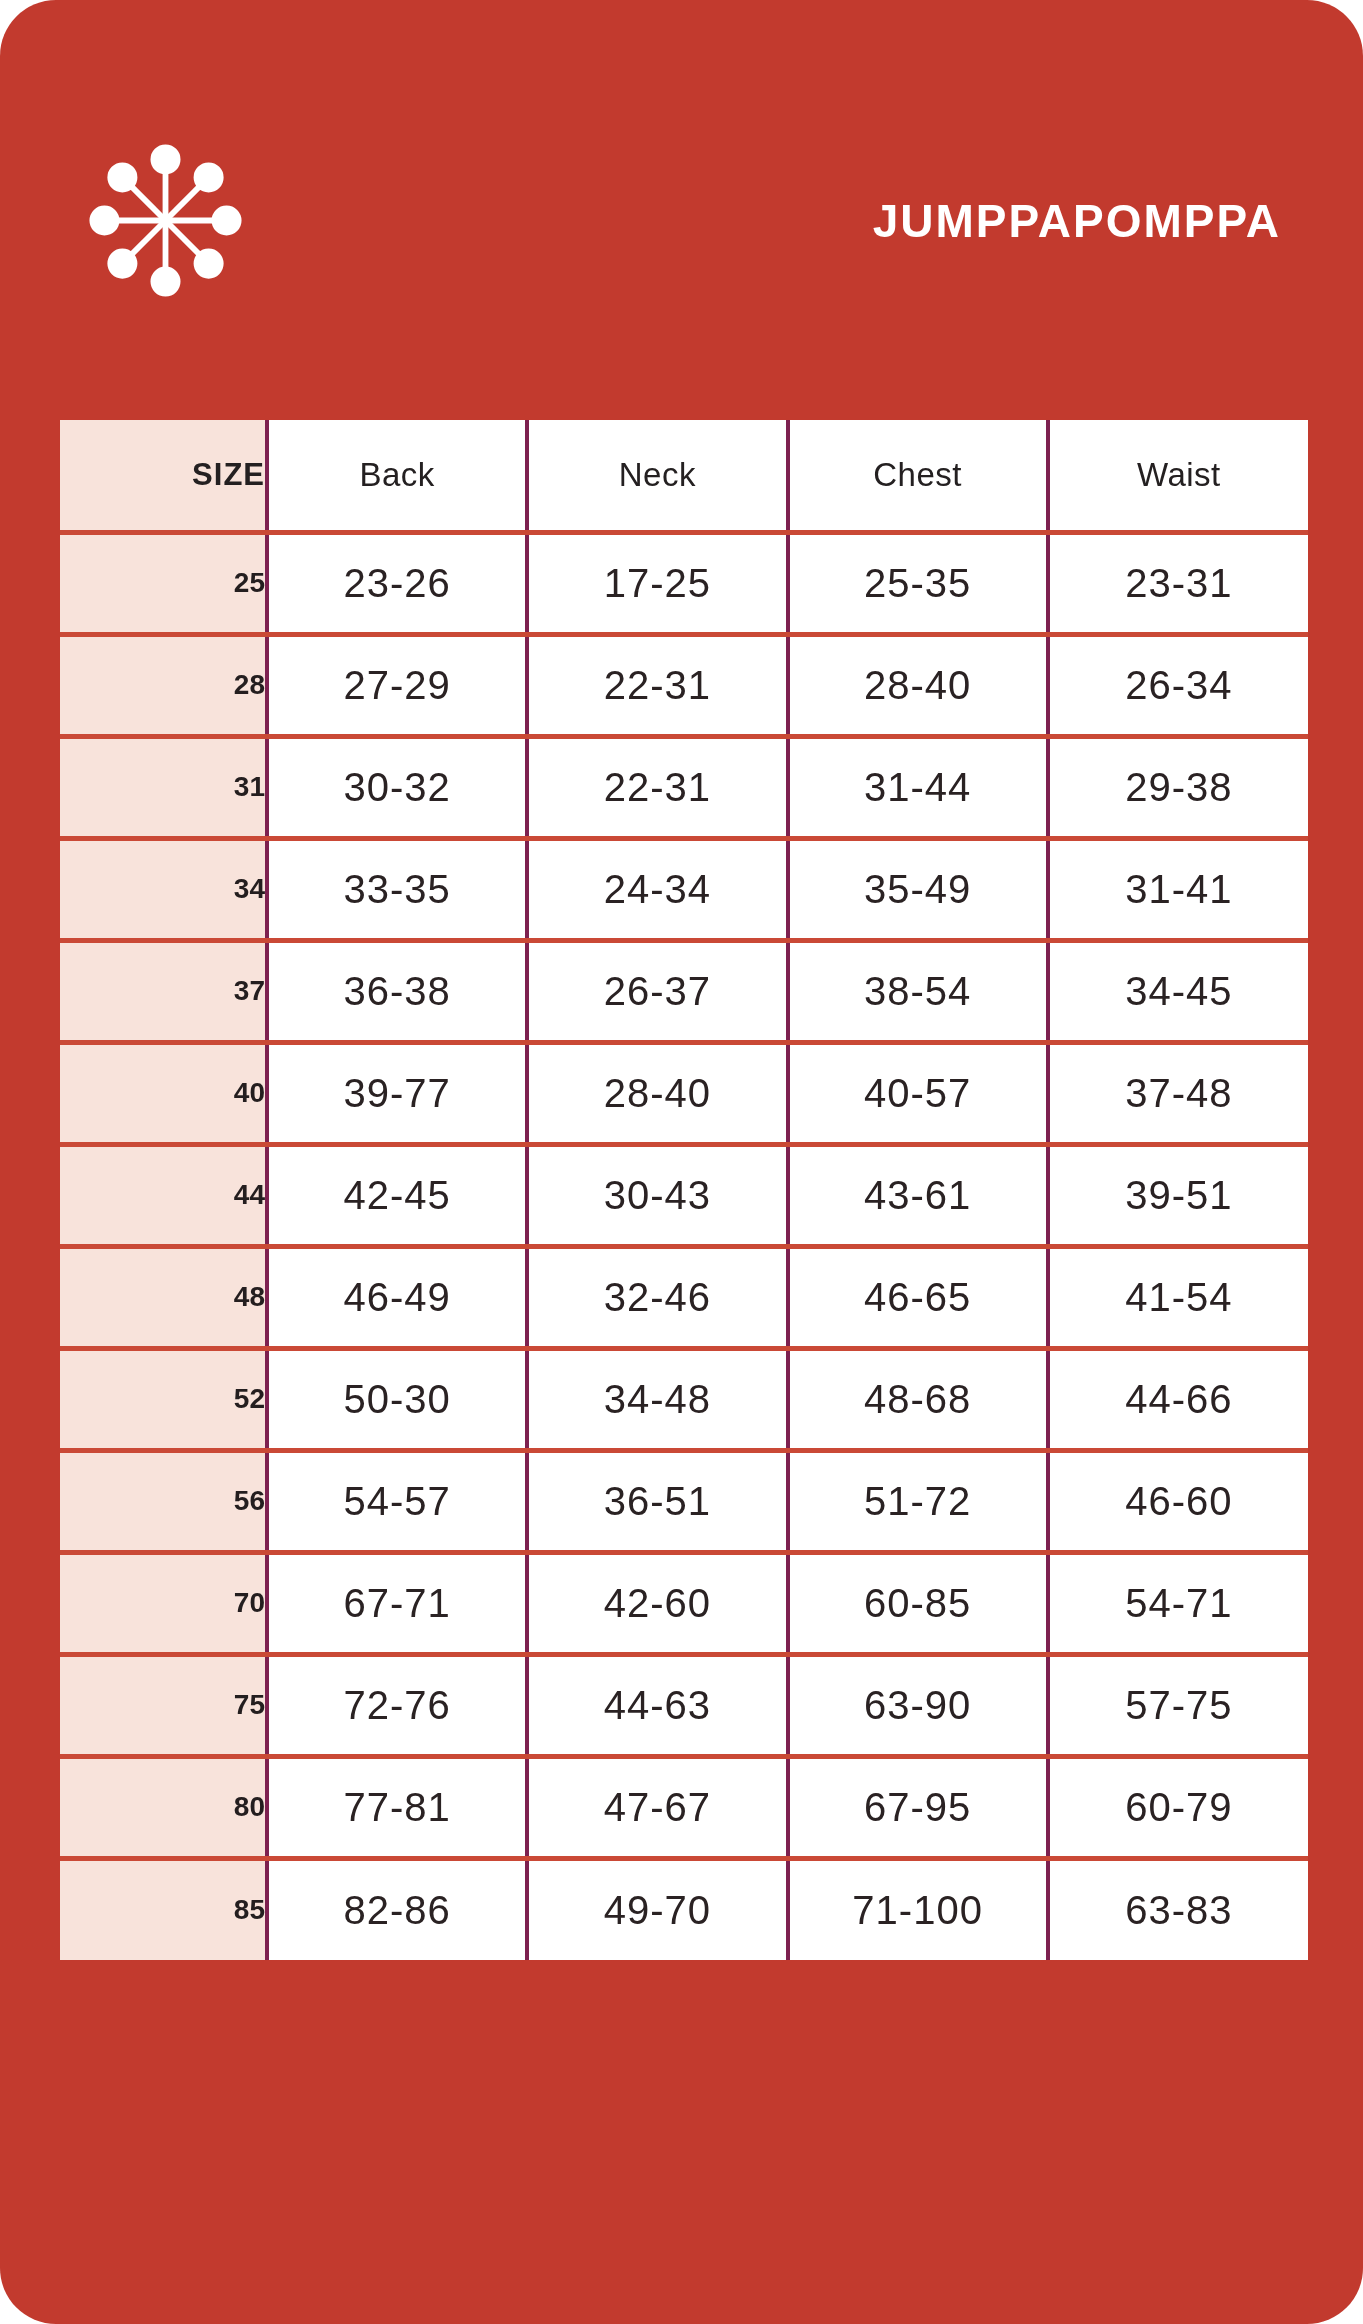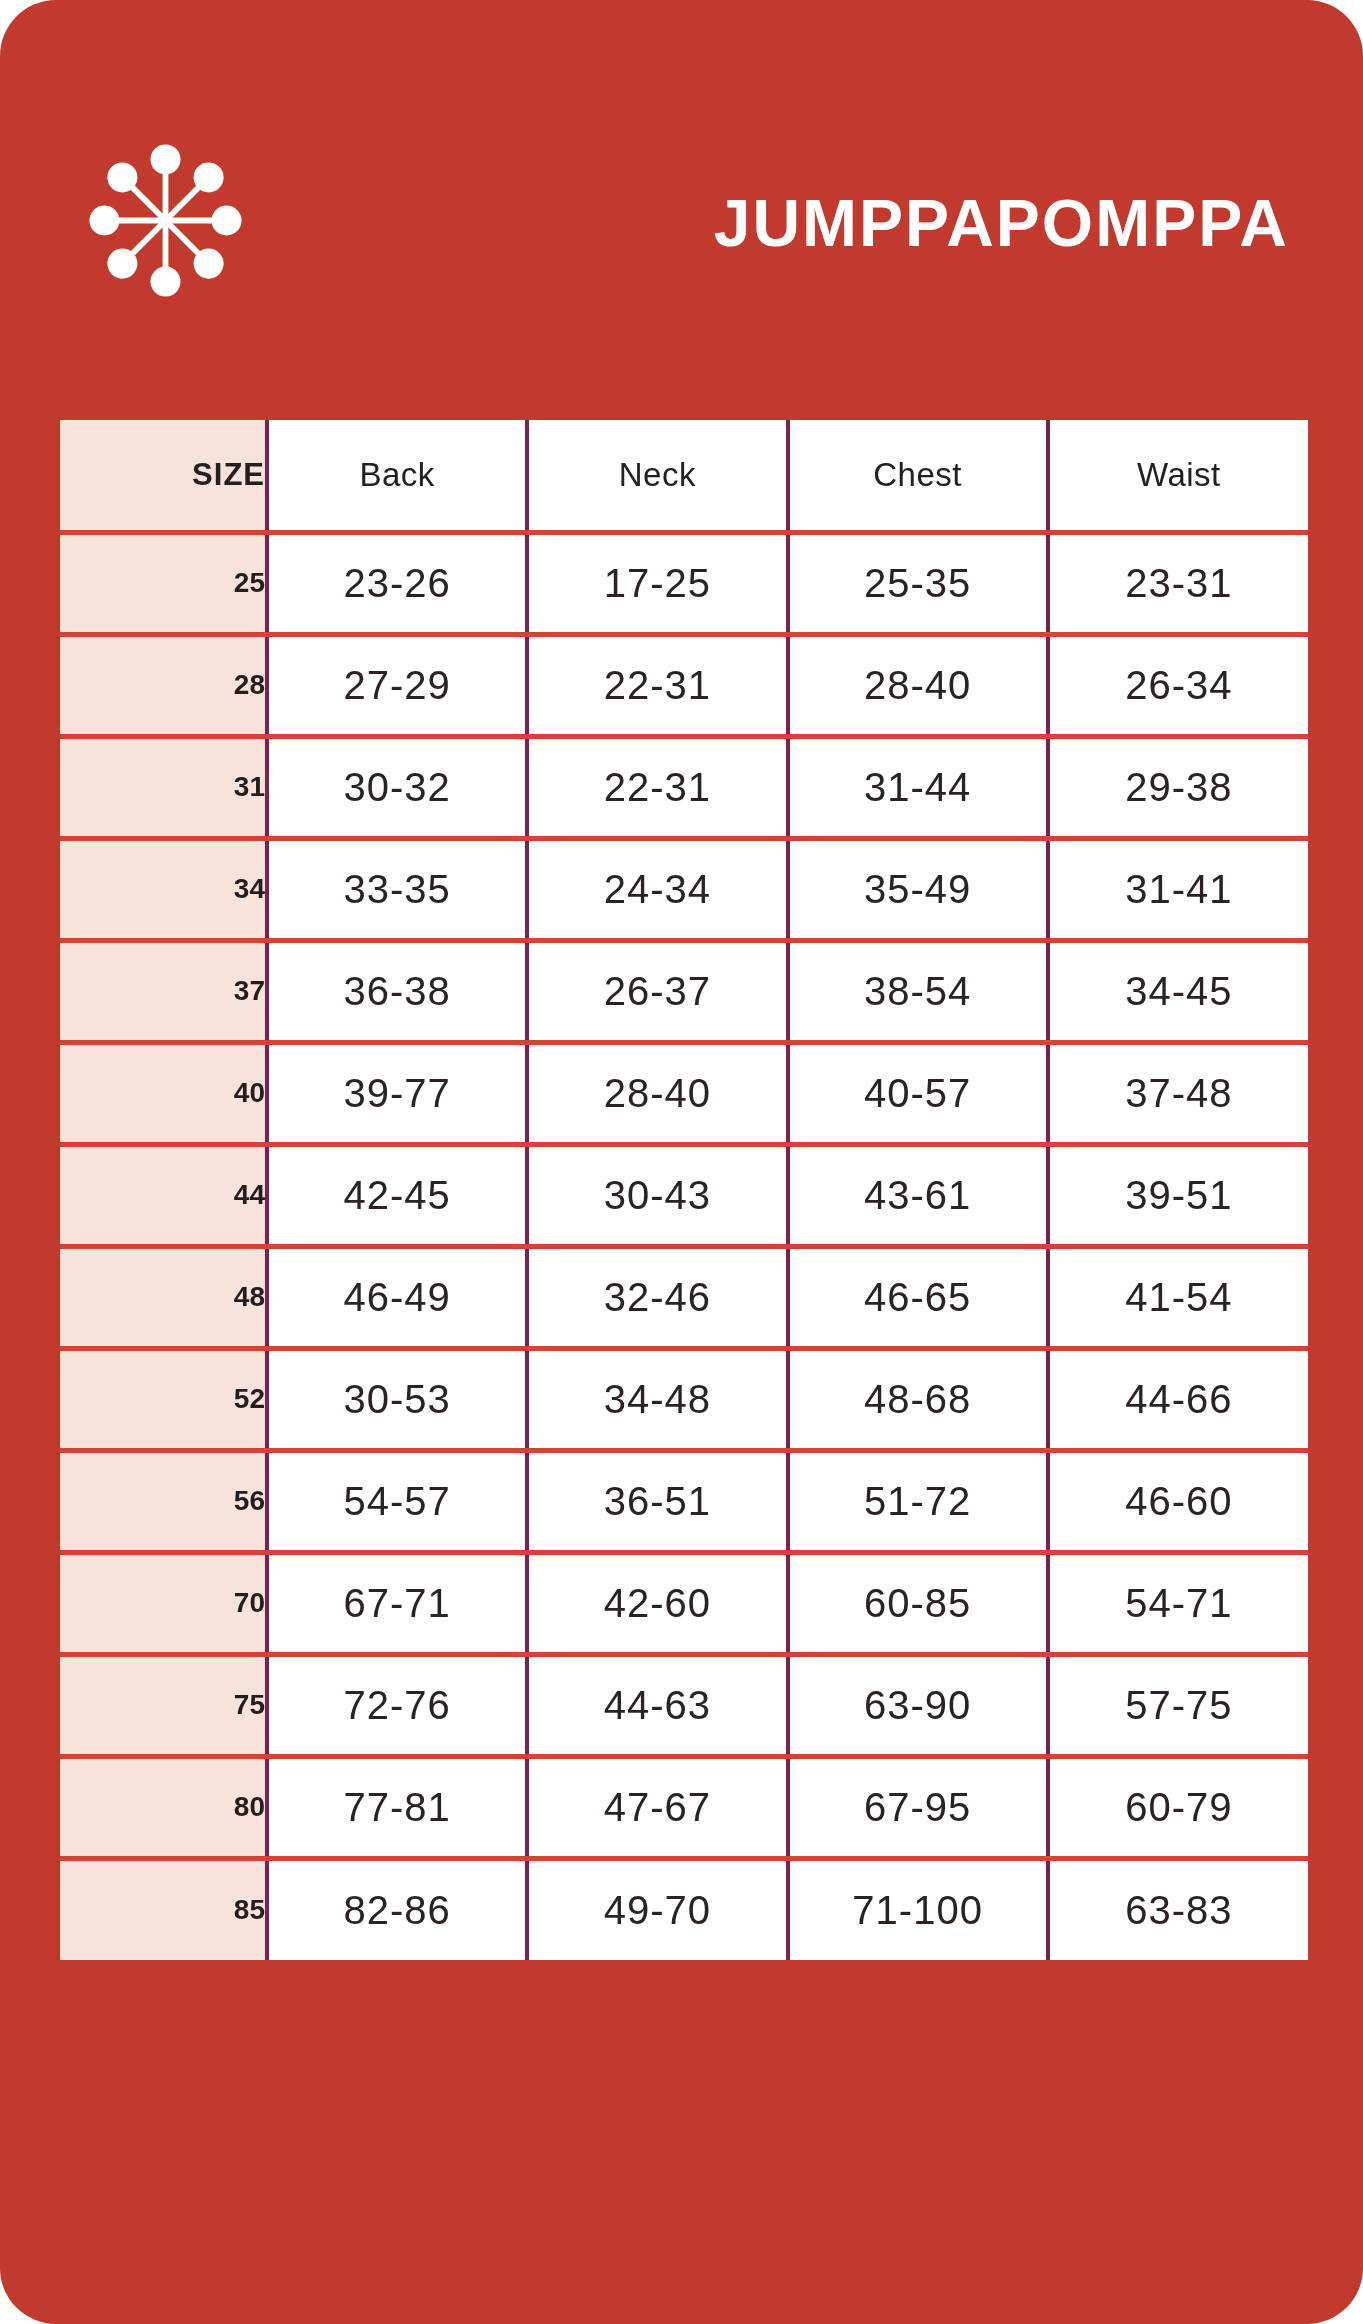--- a/index.html
+++ b/index.html
@@ -31,23 +31,23 @@
     top: 143px;
     width: 155px;
     height: 155px;
     display: block;
   }
   .logo svg { display: block; width: 100%; height: 100%; }
   .title {
     position: absolute;
     top: 186px;
     right: 70px;
-    margin: 4px;
+    margin: 12px;
     color: #ffffff;
-    font-size: 66px;
+    font-size: 46px;
     font-weight: bold;
     letter-spacing: 2px;
     line-height: 1;
     white-space: nowrap;
   }
   table.size-table {
     position: absolute;
     left: 60px;
     top: 420px;
     width: 1248px;
@@ -194,21 +194,21 @@
         </tr>
         <tr>
           <td class="col-size">48</td>
           <td>46-49</td>
           <td>32-46</td>
           <td>46-65</td>
           <td>41-54</td>
         </tr>
         <tr>
           <td class="col-size">52</td>
-          <td>30-53</td>
+          <td>50-30</td>
           <td>34-48</td>
           <td>48-68</td>
           <td>44-66</td>
         </tr>
         <tr>
           <td class="col-size">56</td>
           <td>54-57</td>
           <td>36-51</td>
           <td>51-72</td>
           <td>46-60</td>

